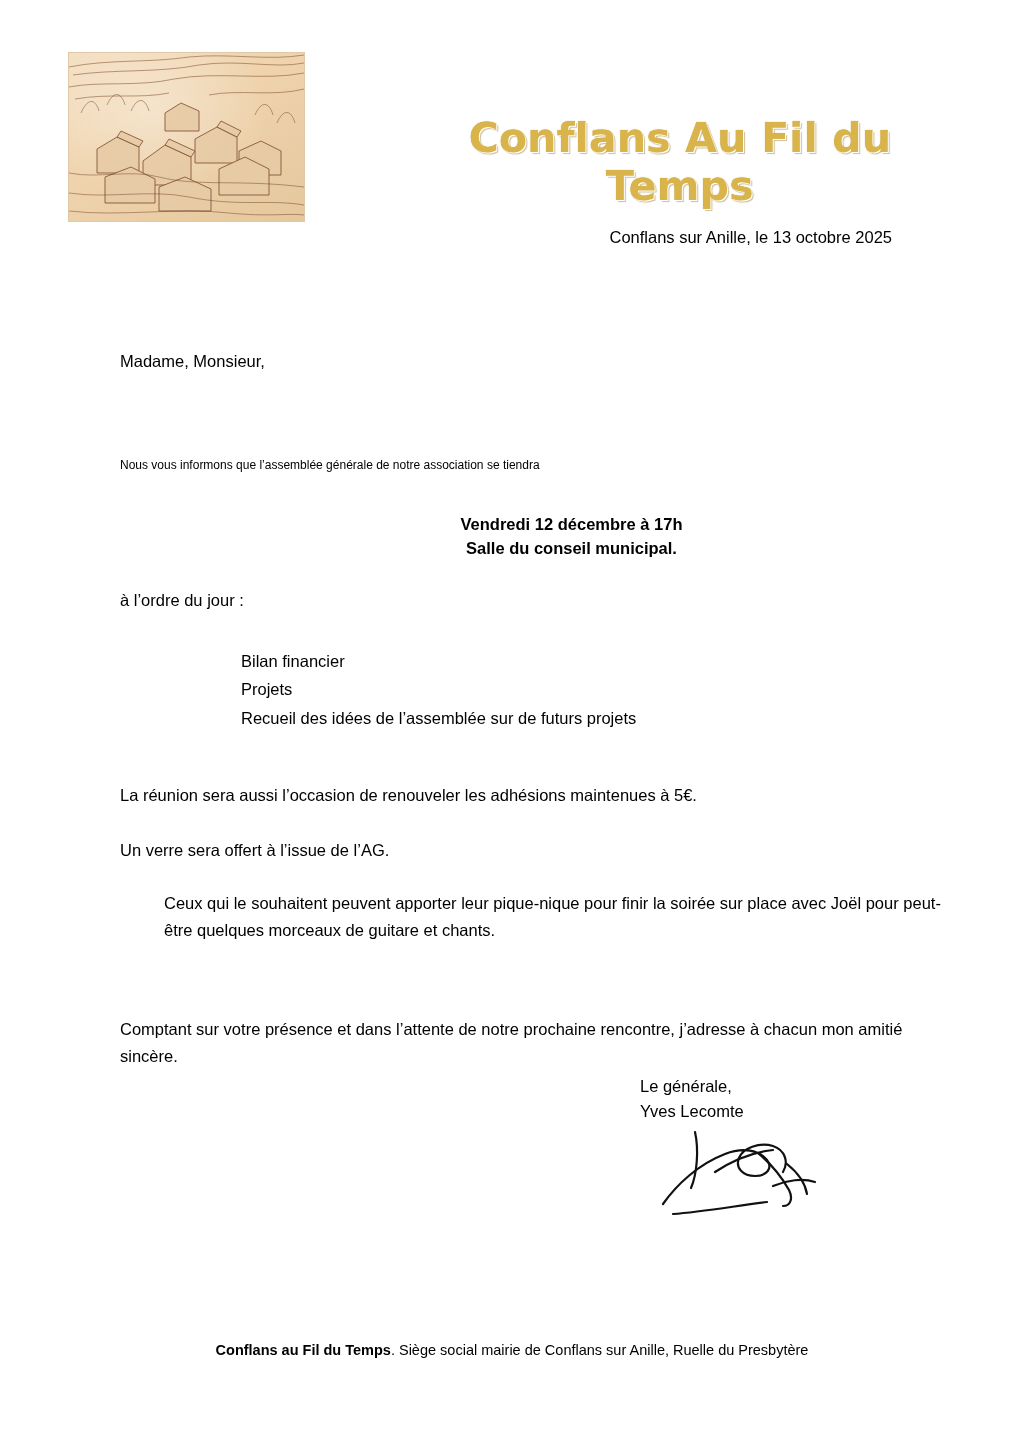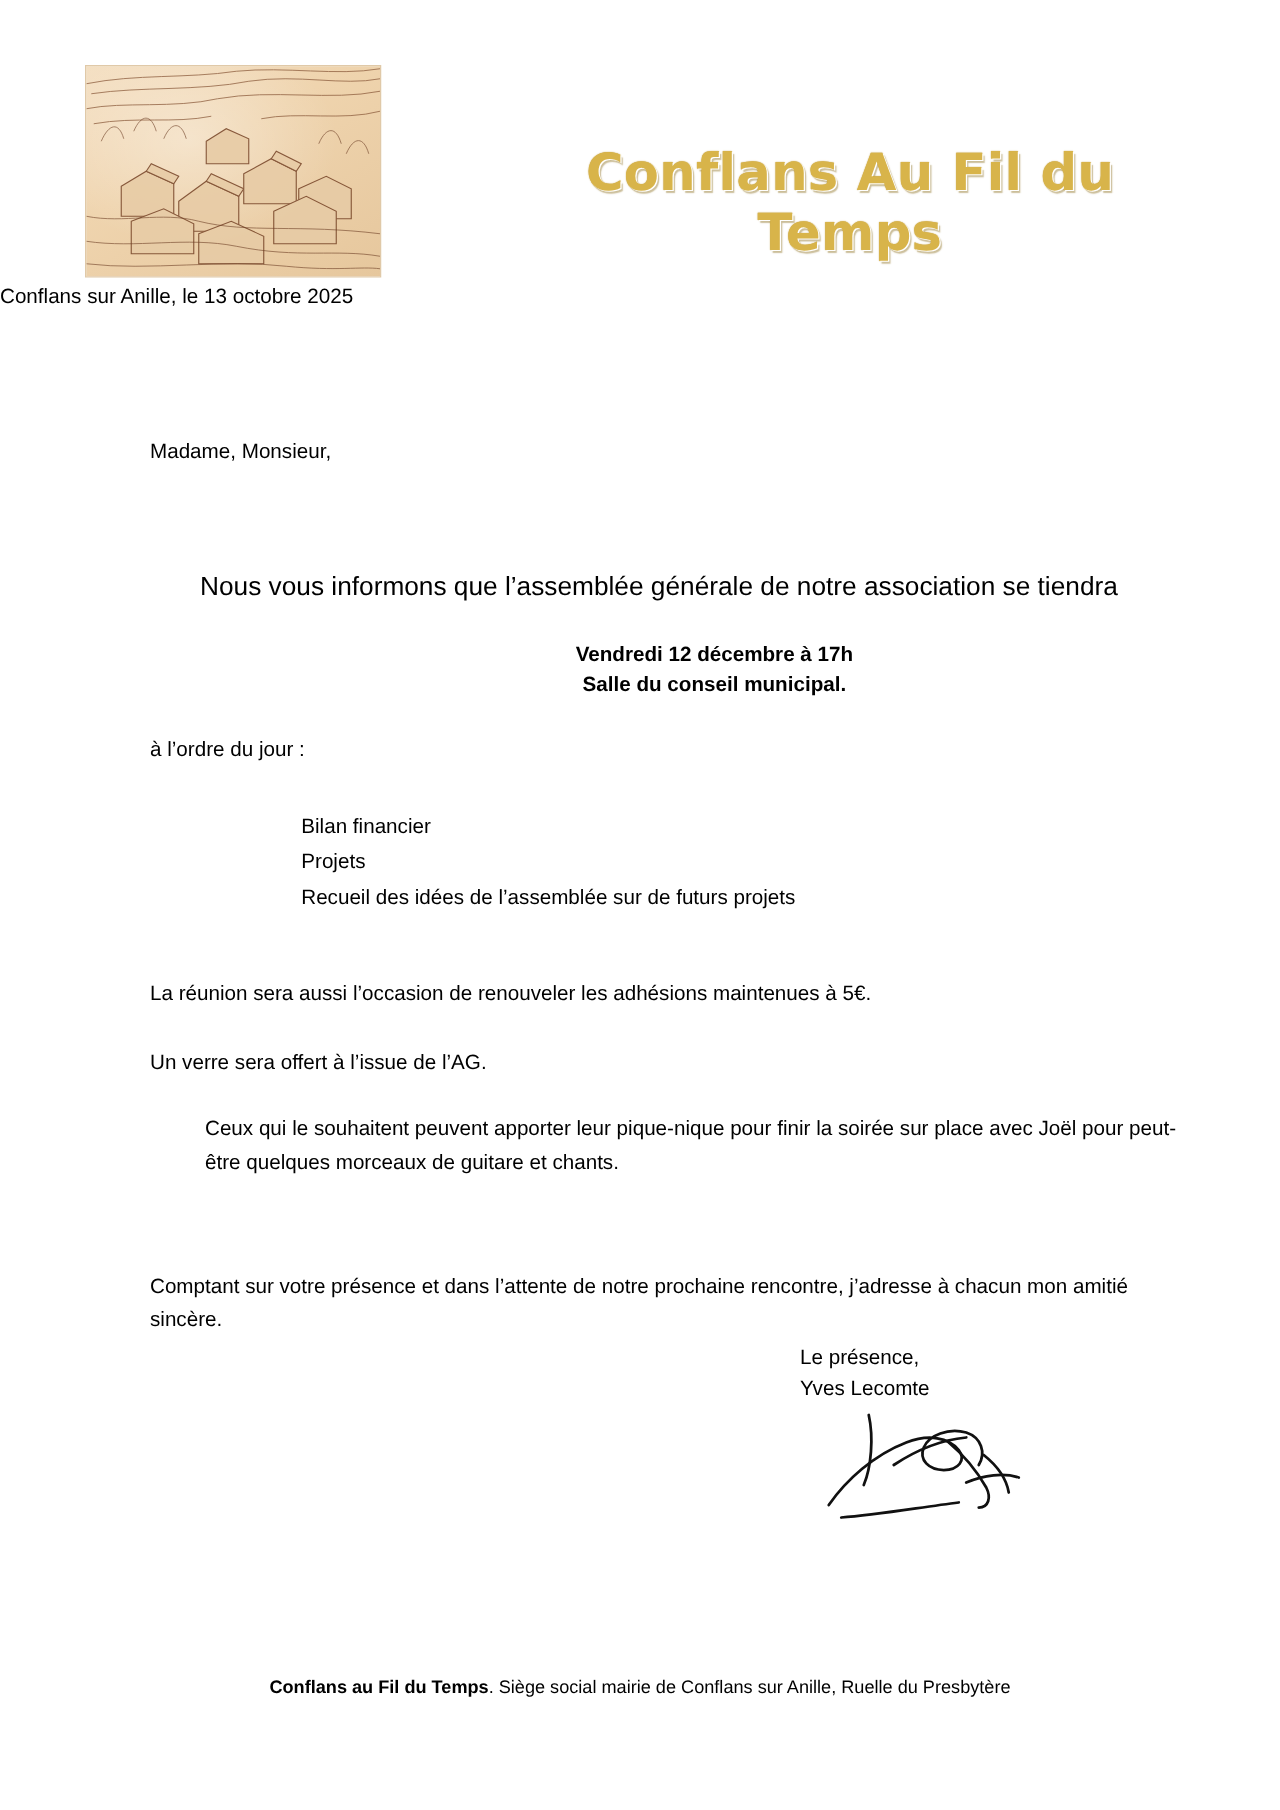--- a/index.html
+++ b/index.html
@@ -64,37 +64,36 @@
       2px 2px 1px rgba(140,110,30,0.45),
       0 0 1px #b8912c;
   }
 
   
   .place-date {
     position: absolute;
     top: 228px;
     left: 0;
     width: 892px;
-    text-align: left;
+    text-align: right;
     font-size: 16.5px;
   }
 
   .salutation {
     position: absolute;
     top: 352px;
     left: 120px;
     font-size: 16.5px;
   }
 
   .intro {
     position: absolute;
     top: 458px;
     left: 120px;
-    font-size: 21px;
-    margin-left: 40px;
+    font-size: 12px;
   }
 
   .meeting {
     position: absolute;
     top: 512px;
     left: 120px;
     width: 900px;
     font-size: 16.5px;
     font-weight: bold;
     line-height: 1.48;
@@ -225,21 +224,21 @@
     <div>Projets</div>
     <div>Recueil des idées de l’assemblée sur de futurs projets</div>
   </div>
 
   <div class="para p-adhesions">La réunion sera aussi l’occasion de renouveler les adhésions maintenues à 5€.</div>
   <div class="para p-verre">Un verre sera offert à l’issue de l’AG.</div>
   <div class="para p-pique">Ceux qui le souhaitent peuvent apporter leur pique-nique pour finir la soirée sur place avec Joël pour peut-être quelques morceaux de guitare et chants.</div>
   <div class="para p-comptant">Comptant sur votre présence et dans l’attente de notre prochaine rencontre, j’adresse à chacun mon amitié sincère.</div>
 
   <div class="signature-block">
-    <span class="sig-line">Le présence,</span>
+    <span class="sig-line">Le générale,</span>
     <span class="sig-line">Yves Lecomte</span>
   </div>
 
   <div class="signature-mark">
     <svg viewBox="0 0 190 100" preserveAspectRatio="none">
       <g fill="none" stroke="#111111" stroke-width="2.2" stroke-linecap="round" stroke-linejoin="round">
         <path d="M40 12 C44 30, 42 54, 36 68"></path>
         <path d="M8 84 C22 64, 44 44, 70 34 C88 27, 104 30, 112 40 C118 48, 112 56, 100 56 C88 56, 80 48, 84 38 C88 28, 104 22, 118 26 C130 30, 134 42, 128 52"></path>
         <path d="M60 52 C78 40, 98 32, 118 30"></path>
         <path d="M104 34 C116 44, 126 56, 134 70 C138 78, 136 86, 128 86"></path>

